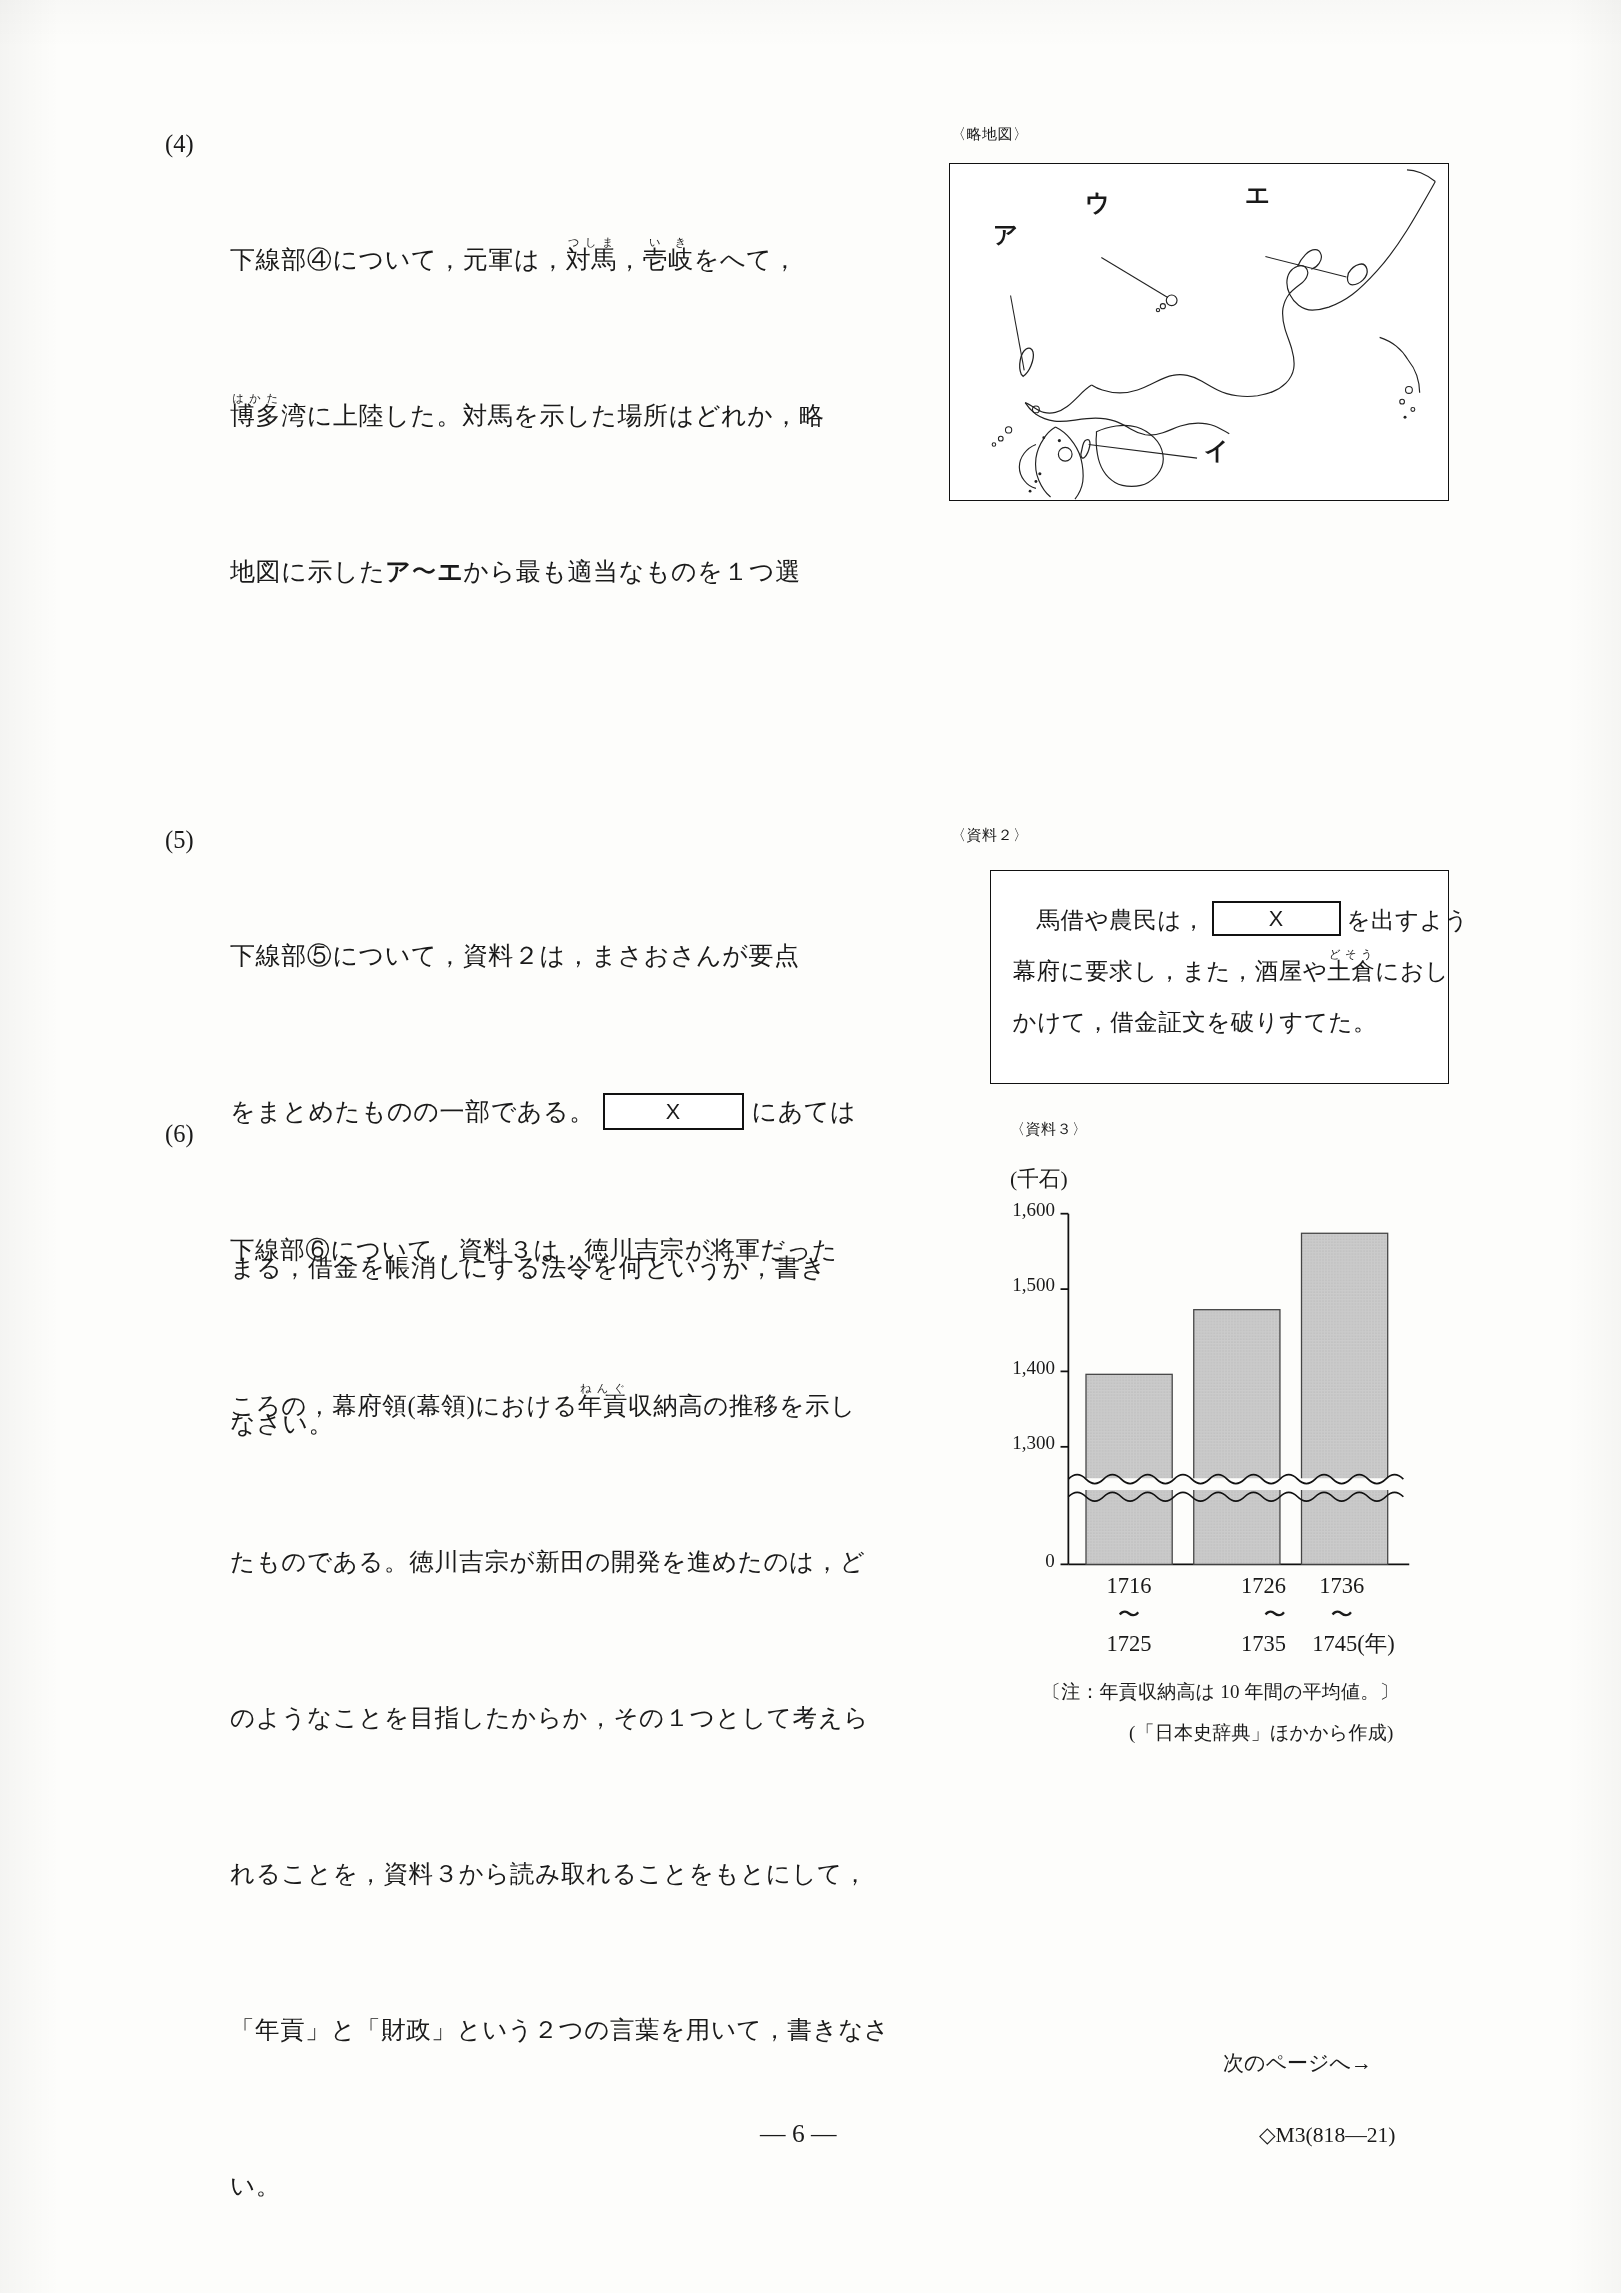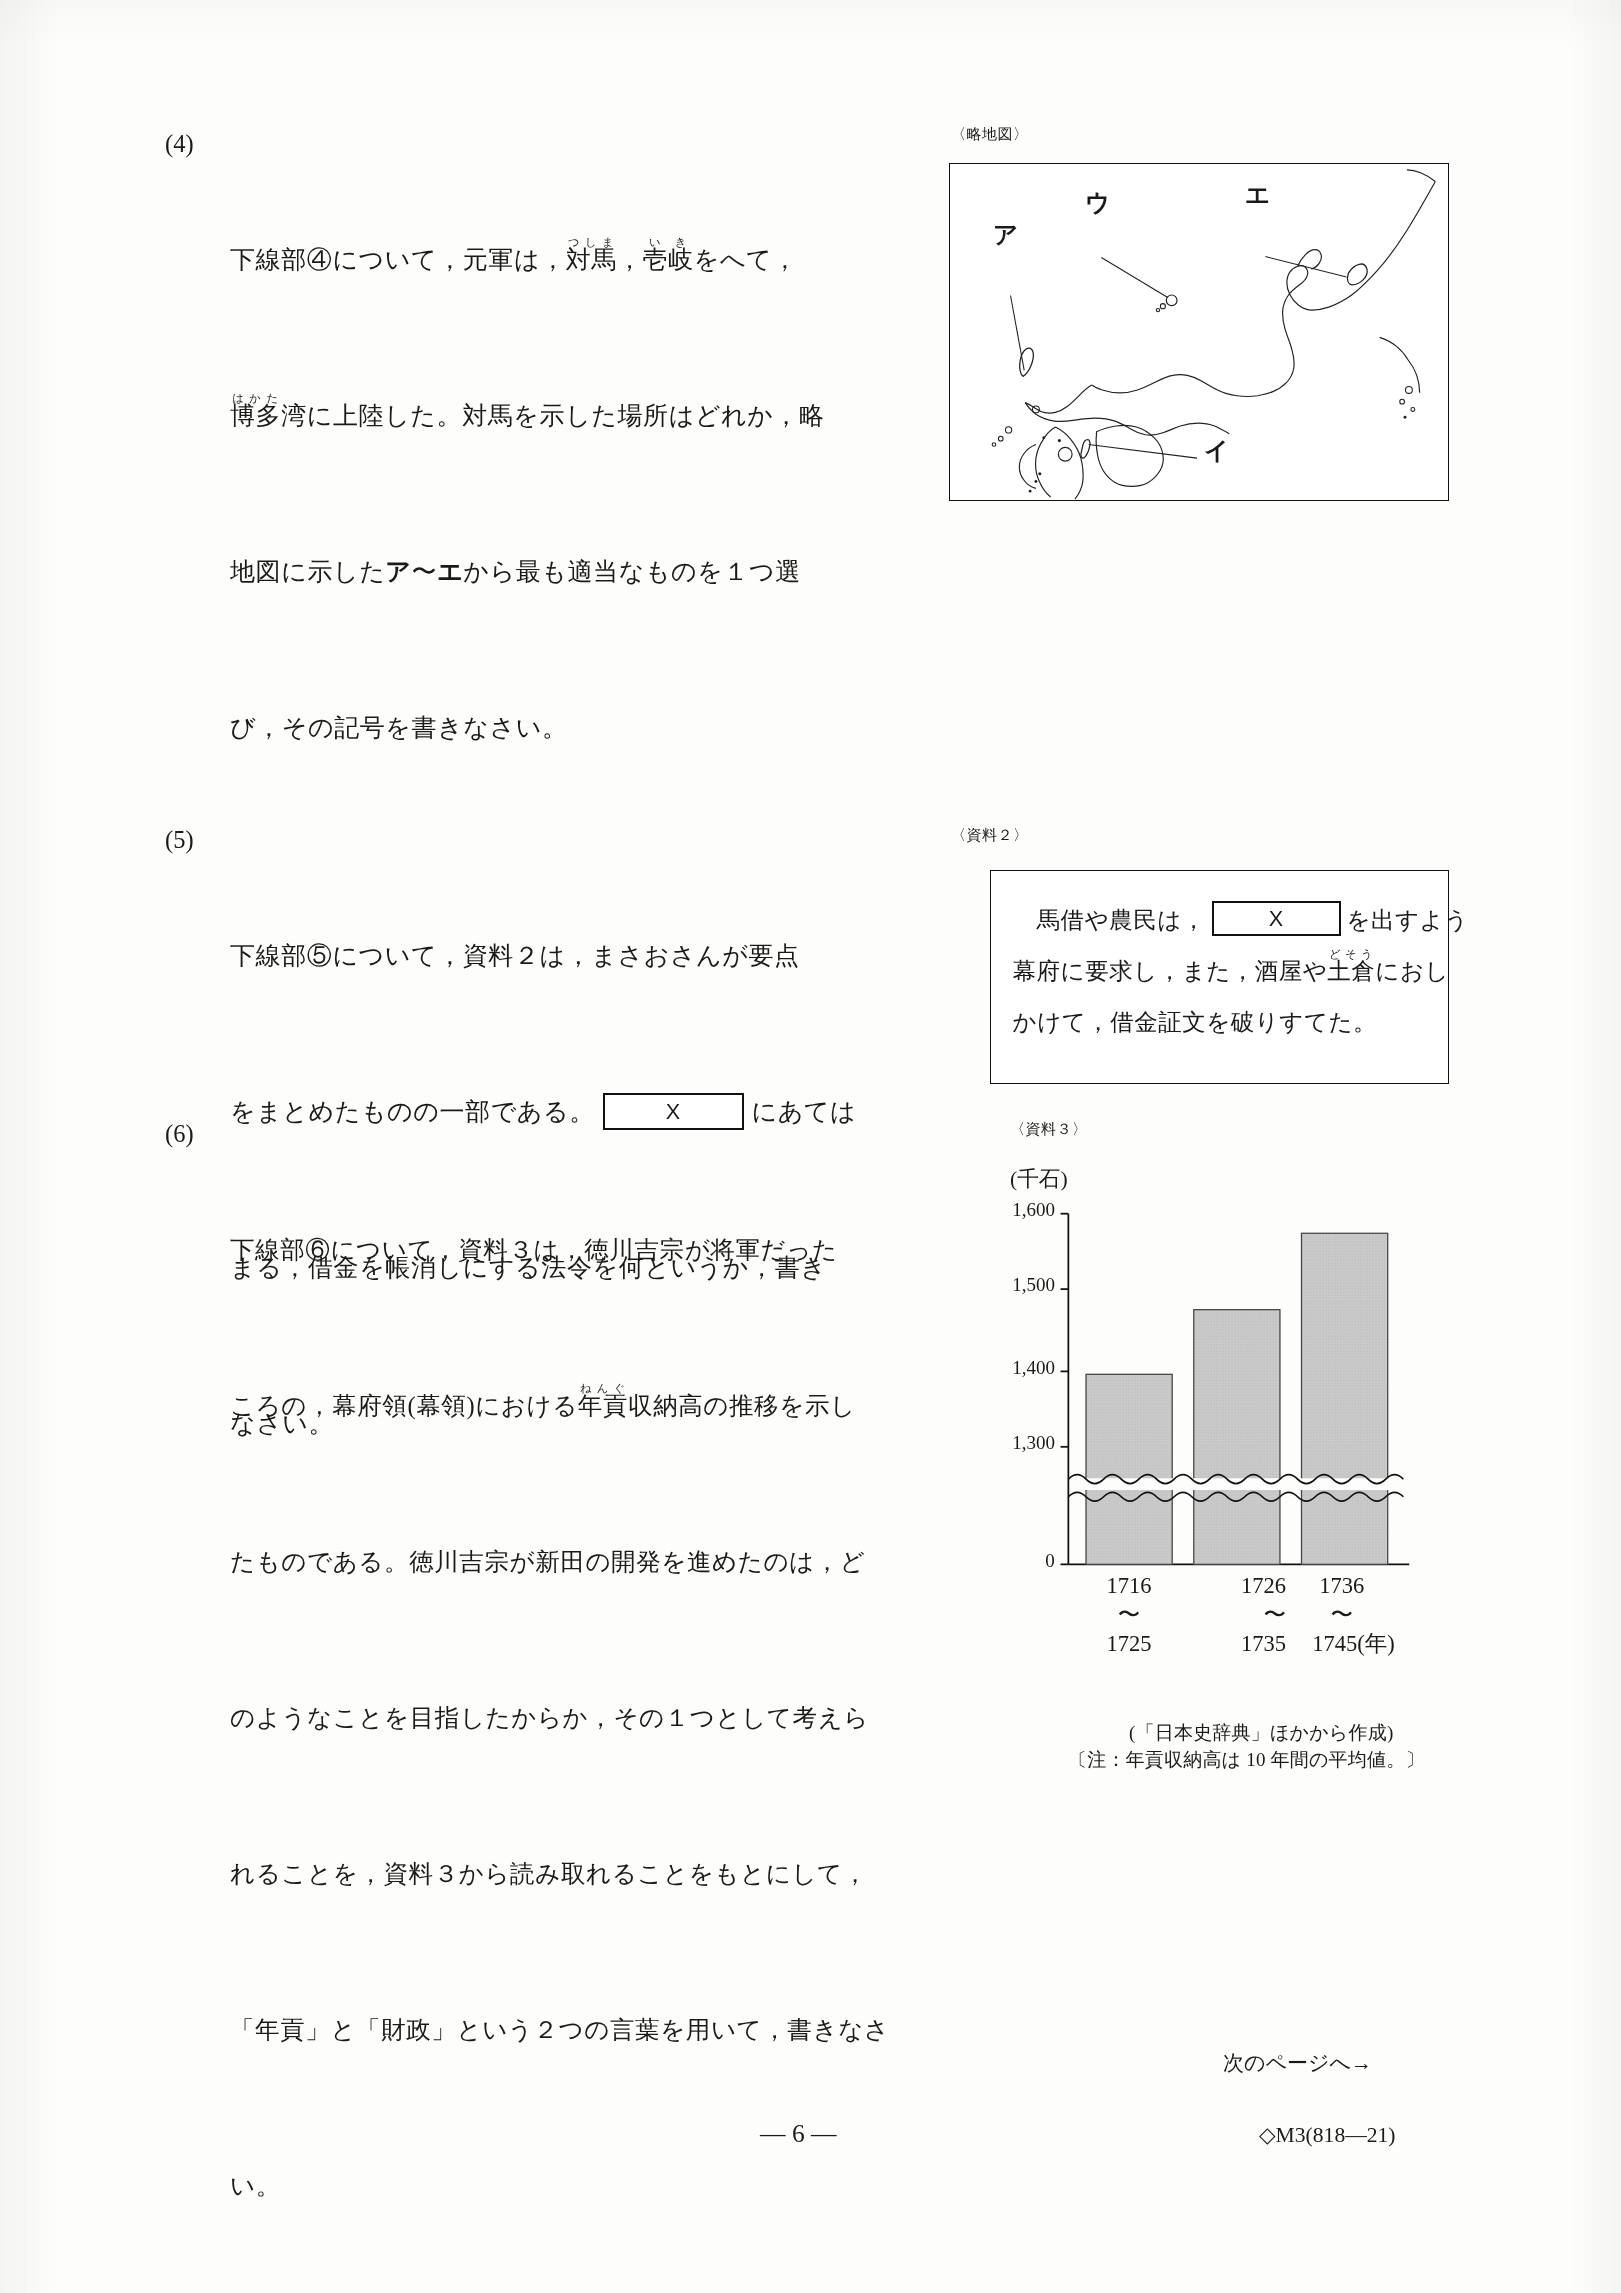--- a/index.html
+++ b/index.html
@@ -169,21 +169,20 @@
 <body>
 
 <div class="page">
 
   <div class="qblock" style="left:0;top:0;">
     <div class="qnum" style="left:165px; top:130px;">(4)</div>
     <div class="qtext" style="left:230px; top:130px; width:608px;">
       <div class="qline">下線部④について，元軍は，<ruby>対馬<rt>つしま</rt></ruby>，<ruby>壱岐<rt>いき</rt></ruby>をへて，</div>
       <div class="qline"><ruby>博多<rt>はかた</rt></ruby>湾に上陸した。対馬を示した場所はどれか，略</div>
       <div class="qline">地図に示した<b>ア</b>〜<b>エ</b>から最も適当なものを１つ選</div>
-      <div class="qline">び，その記号を書きなさい。</div>
     </div>
   </div>
 
   <div class="caption" style="left:951px; top:125px;">〈略地図〉</div>
 
   <div class="map-box" style="left:949px; top:163px; width:500px; height:338px;">
     <svg viewBox="0 0 510 345" preserveAspectRatio="none">
 
       <path d="M497,18 C488,34 478,52 468,68 C458,84 448,98 437,110 C428,120 420,128 412,134
                C404,140 396,144 388,147 C382,149 376,150 371,150
@@ -371,21 +370,21 @@
       <div>〜</div>
       <div>1735</div>
     </div>
     <div class="xtick" style="left:300px; top:377px; width:127px;">
       <div style="margin-left:-23.5px;">1736</div>
       <div style="margin-left:-23.5px;">〜</div>
       <div>1745(年)</div>
     </div>
   </div>
 
-  <div class="note" style="left:1042px; top:1747px;margin-left:26px;">〔注：年貢収納高は 10 年間の平均値。〕</div>
+  <div class="note" style="left:1042px; top:1679px;">〔注：年貢収納高は 10 年間の平均値。〕</div>
   <div class="note" style="left:1129px; top:1720px;">(「日本史辞典」ほかから作成)</div>
 
   <div class="footer-next" style="left:1223px; top:2049px;">次のページへ→</div>
   <div class="footer-page" style="left:760px; top:2119px;">— 6 —</div>
   <div class="footer-code" style="left:1259px; top:2122px;">◇M3(818—21)</div>
 
 </div>
 
 
 </body></html>

